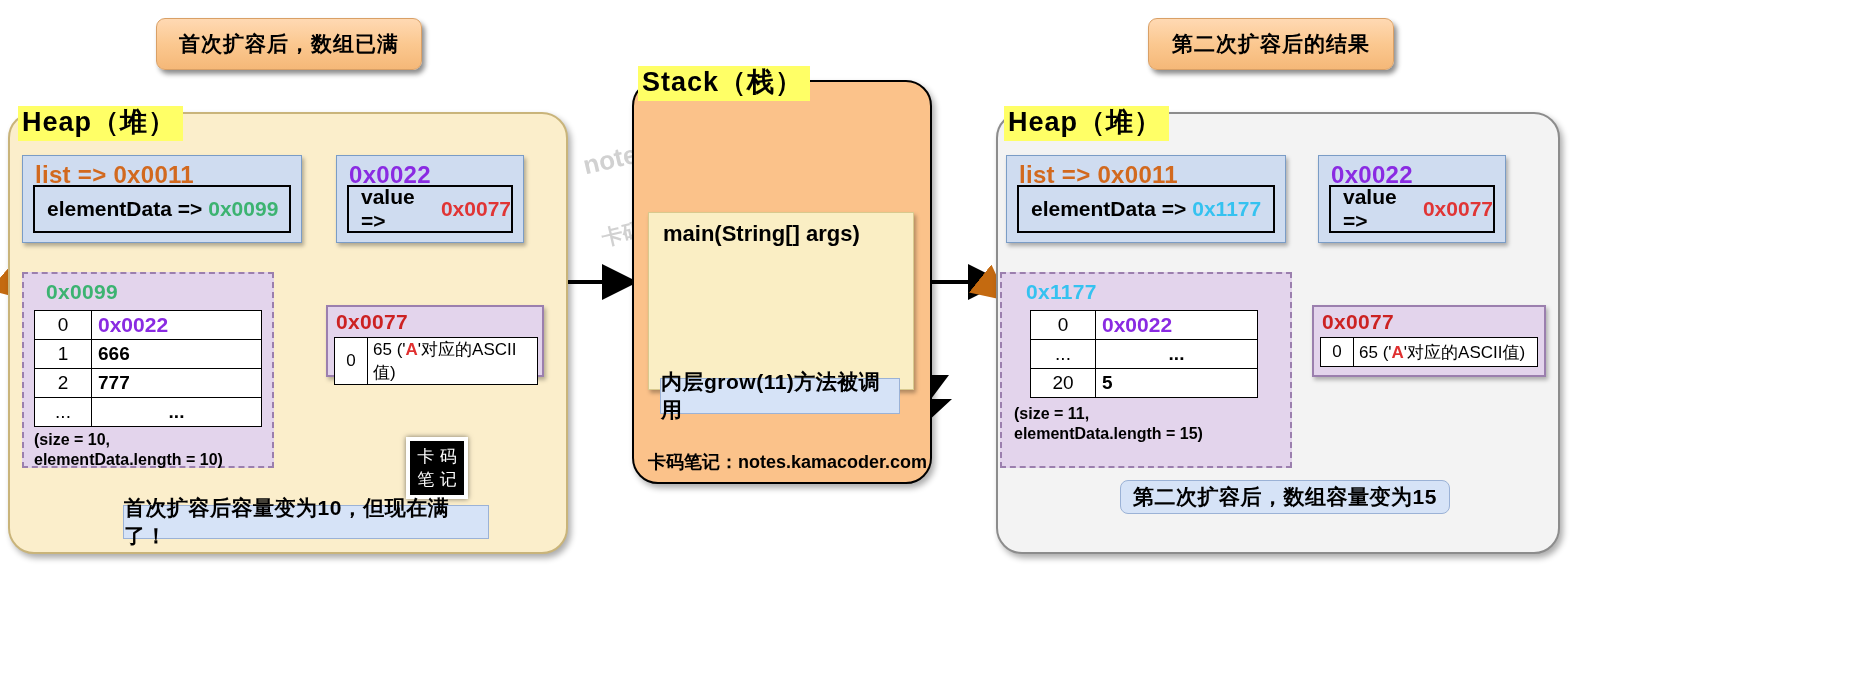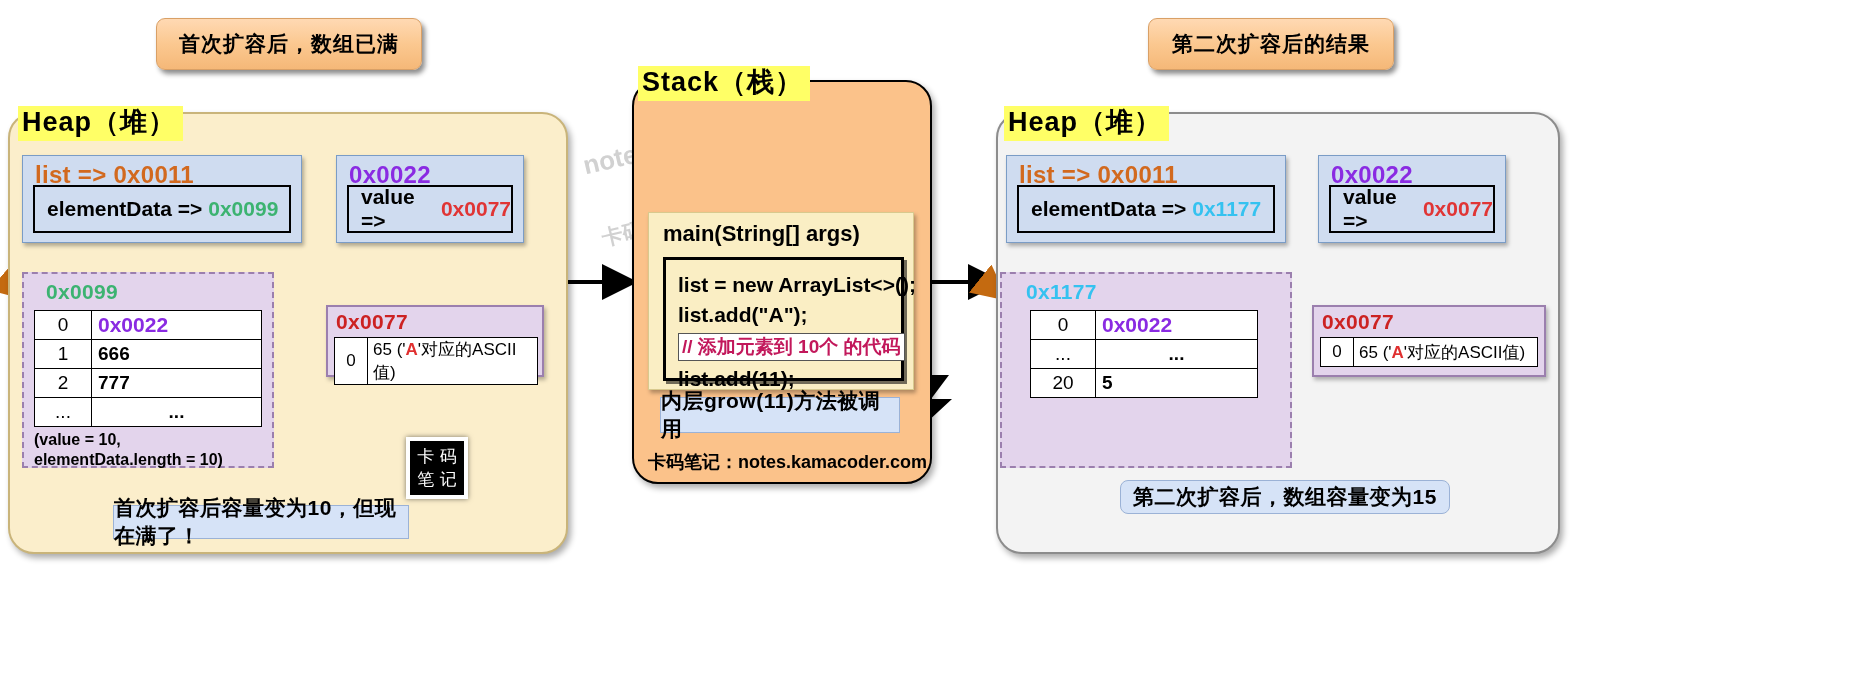--- a/index.html
+++ b/index.html
@@ -363,21 +363,21 @@
       <td class="idx">2</td>
       <td class="val">777</td>
     </tr>
     <tr>
       <td class="idx">...</td>
       <td class="val mid">...</td>
     </tr>
   </tbody>
     </table>
   <div class="sizeinfo" style="left:10px; top:156px;">
-    <div>(value = 10,</div>
+    <div>(size = 10,</div>
     <div>elementData.length = 10)</div>
   </div>
 </div>
 
 <div class="arrayregion-solid" style="left:326px; top:305px; width:218px; height:72px;">
   <div class="region-addr addr-red" style="left:8px; top:3px;">0x0077</div>
   <table class="ascii" style="left:6px; top:30px; width:204px;">
     <tbody>
         <tr>
       <td style="width:22px; text-align:center;">0</td>
@@ -385,36 +385,30 @@
     </tr>
   </tbody>
     </table>
 </div>
 
 <div class="logo" style="left:406px; top:415px; width:62px; height:62px;margin-top:22px;">
   <div>卡 码</div>
   <div>笔 记</div>
 </div>
 
-<div class="caption" style="left:113px; top:505px; width:296px; height:34px;">首次扩容后容量变为10，但现在满了！</div>
+<div class="caption" style="left:123px; top:505px; width:366px; height:34px;">首次扩容后容量变为10，但现在满了！</div>
 
 <div class="panel panel-stack" style="left:632px; top:80px; width:296px; height:400px;"></div>
 <div class="panel-title" style="left:638px; top:66px;">Stack（栈）</div>
 
 <div class="frame-outer" style="left:648px; top:183px; width:266px; height:178px;margin-top:29px;">
   <div class="frame-title">main(String[] args)</div>
-  <div class="frame-code">
-    <div class="code-line">list = new ArrayList&lt;&gt;();</div>
-    <div class="code-line">list.add("A");</div>
-    <div class="code-comment">// 添加元素到 10个 的代码</div>
-    <div class="code-line">list.add(11);</div>
-  </div>
-</div>
-
-<div class="caption" style="left:660px; top:397px; width:240px; height:36px;">内层grow(11)方法被调用</div>
+</div>
+
+<div class="caption" style="left:660px; top:378px; width:240px; height:36px;">内层grow(11)方法被调用</div>
 
 <div class="stack-footer" style="left:648px; top:450px;">卡码笔记：notes.kamacoder.com</div>
 
 <div class="panel panel-heap-right" style="left:996px; top:112px; width:560px; height:438px;"></div>
 <div class="panel-title" style="left:1004px; top:106px;">Heap（堆）</div>
 
 <div class="objbox" style="left:1006px; top:155px; width:280px; height:88px;">
   <div class="objbox-addr addr-orange">list =&gt; 0x0011</div>
   <div class="objbox-inner">
     <span>elementData =&gt;</span>
@@ -441,20 +435,24 @@
     <tr>
       <td class="idx">...</td>
       <td class="val mid">...</td>
     </tr>
     <tr>
       <td class="idx">20</td>
       <td class="val">5</td>
     </tr>
   </tbody>
     </table>
+  <div class="sizeinfo" style="left:12px; top:130px;">
+    <div>(size = 11,</div>
+    <div>elementData.length = 15)</div>
+  </div>
 </div>
 
 <div class="arrayregion-solid" style="left:1312px; top:305px; width:234px; height:72px;">
   <div class="region-addr addr-red" style="left:8px; top:3px;">0x0077</div>
   <table class="ascii" style="left:6px; top:30px; width:218px;">
     <tbody>
         <tr>
       <td style="width:22px; text-align:center;">0</td>
       <td><span>65 ('</span><span class="red-a">A</span><span>'对应的ASCII值)</span></td>
     </tr>

